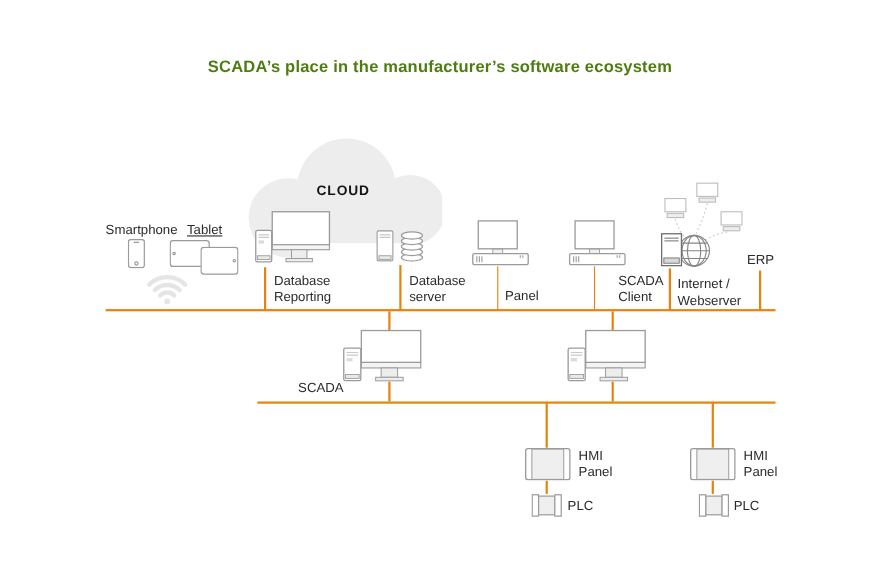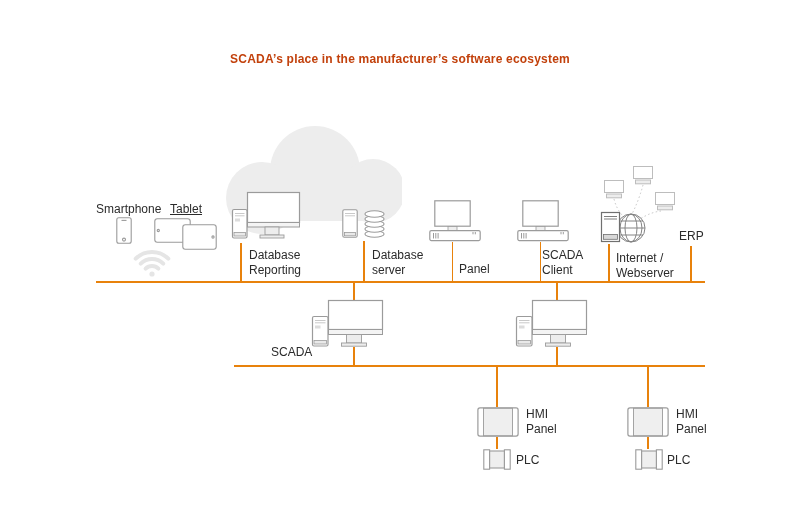--- a/index.html
+++ b/index.html
@@ -1,19 +1,19 @@
 <!DOCTYPE html>
 <html><head>
 <meta charset="utf-8">
 <style>
   html,body{margin:0;padding:0;background:#fff;}
   #stage{position:relative;width:800px;height:526px;background:#ffffff;overflow:hidden;
          font-family:"Liberation Sans", sans-serif;}
   .title{position:absolute;left:0;right:0;top:52px;text-align:center;
-         font-size:12px;font-weight:600;color:#c2410c;letter-spacing:.2px;}
+         font-size:15px;font-weight:600;color:#4d7c0f;letter-spacing:.2px;}
   .lbl{position:absolute;font-size:12px;line-height:14.5px;color:#2b2b2b;}
   .cloud-word{position:absolute;left:222px;top:166px;width:180px;text-align:center;
          font-size:12.5px;font-weight:700;color:#141414;letter-spacing:.8px;}
   .hline{position:absolute;height:2px;background:#E8820C;}
   .vline{position:absolute;width:1.5px;background:#E8820C;}
   .ic{position:absolute;}
   svg{display:block;}
 </style>
 </head>
 <body>
@@ -25,20 +25,21 @@
       <g fill="#EDEDED">
         <circle cx="93" cy="52" r="45"></circle>
         <circle cx="40" cy="79" r="36"></circle>
         <circle cx="151" cy="72" r="32"></circle>
         <rect x="38" y="58" width="114" height="44"></rect>
       </g>
     </svg>
   </div>
 
   <div class="title">SCADA’s place in the manufacturer’s software ecosystem</div>
+  <div class="cloud-word">CLOUD</div>
 
   <div class="hline" style="left:96px;top:281px;width:609px;"></div>
   <div class="hline" style="left:234px;top:364.5px;width:471px;"></div>
 
   <div class="vline" style="left:240.3px;top:243px;height:39px;"></div>
   <div class="vline" style="left:363.3px;top:241px;height:41px;"></div>
   <div class="vline" style="left:451.8px;top:242px;height:40px;"></div>
   <div class="vline" style="left:539.8px;top:242px;height:40px;"></div>
   <div class="vline" style="left:608.3px;top:244px;height:38px;"></div>
   <div class="vline" style="left:690.3px;top:246px;height:36px;"></div>
@@ -227,21 +228,21 @@
       <rect x="0.8" y="0.8" width="5.8" height="19.4" fill="#fff"></rect>
       <rect x="21.4" y="0.8" width="5.8" height="19.4" fill="#fff"></rect>
     </svg>
   </div>
 
   <div class="lbl" style="left:96px;top:202px;">Smartphone</div>
   <div class="lbl" style="left:170px;top:202px;text-decoration:underline;">Tablet</div>
   <div class="lbl" style="left:249px;top:248px;width:80px;">Database Reporting</div>
   <div class="lbl" style="left:372px;top:248px;width:62px;">Database server</div>
   <div class="lbl" style="left:459px;top:262px;">Panel</div>
-  <div class="lbl" style="left:542px;top:248px;width:55px;">SCADA Client</div>
+  <div class="lbl" style="left:562px;top:248px;width:55px;">SCADA Client</div>
   <div class="lbl" style="left:616px;top:251px;width:70px;">Internet / Webserver</div>
   <div class="lbl" style="left:679px;top:229px;">ERP</div>
   <div class="lbl" style="left:271px;top:345px;">SCADA</div>
   <div class="lbl" style="left:526px;top:407px;width:45px;">HMI Panel</div>
   <div class="lbl" style="left:516px;top:453px;">PLC</div>
   <div class="lbl" style="left:676px;top:407px;width:45px;">HMI Panel</div>
   <div class="lbl" style="left:667px;top:453px;">PLC</div>
 
 </div>
 

